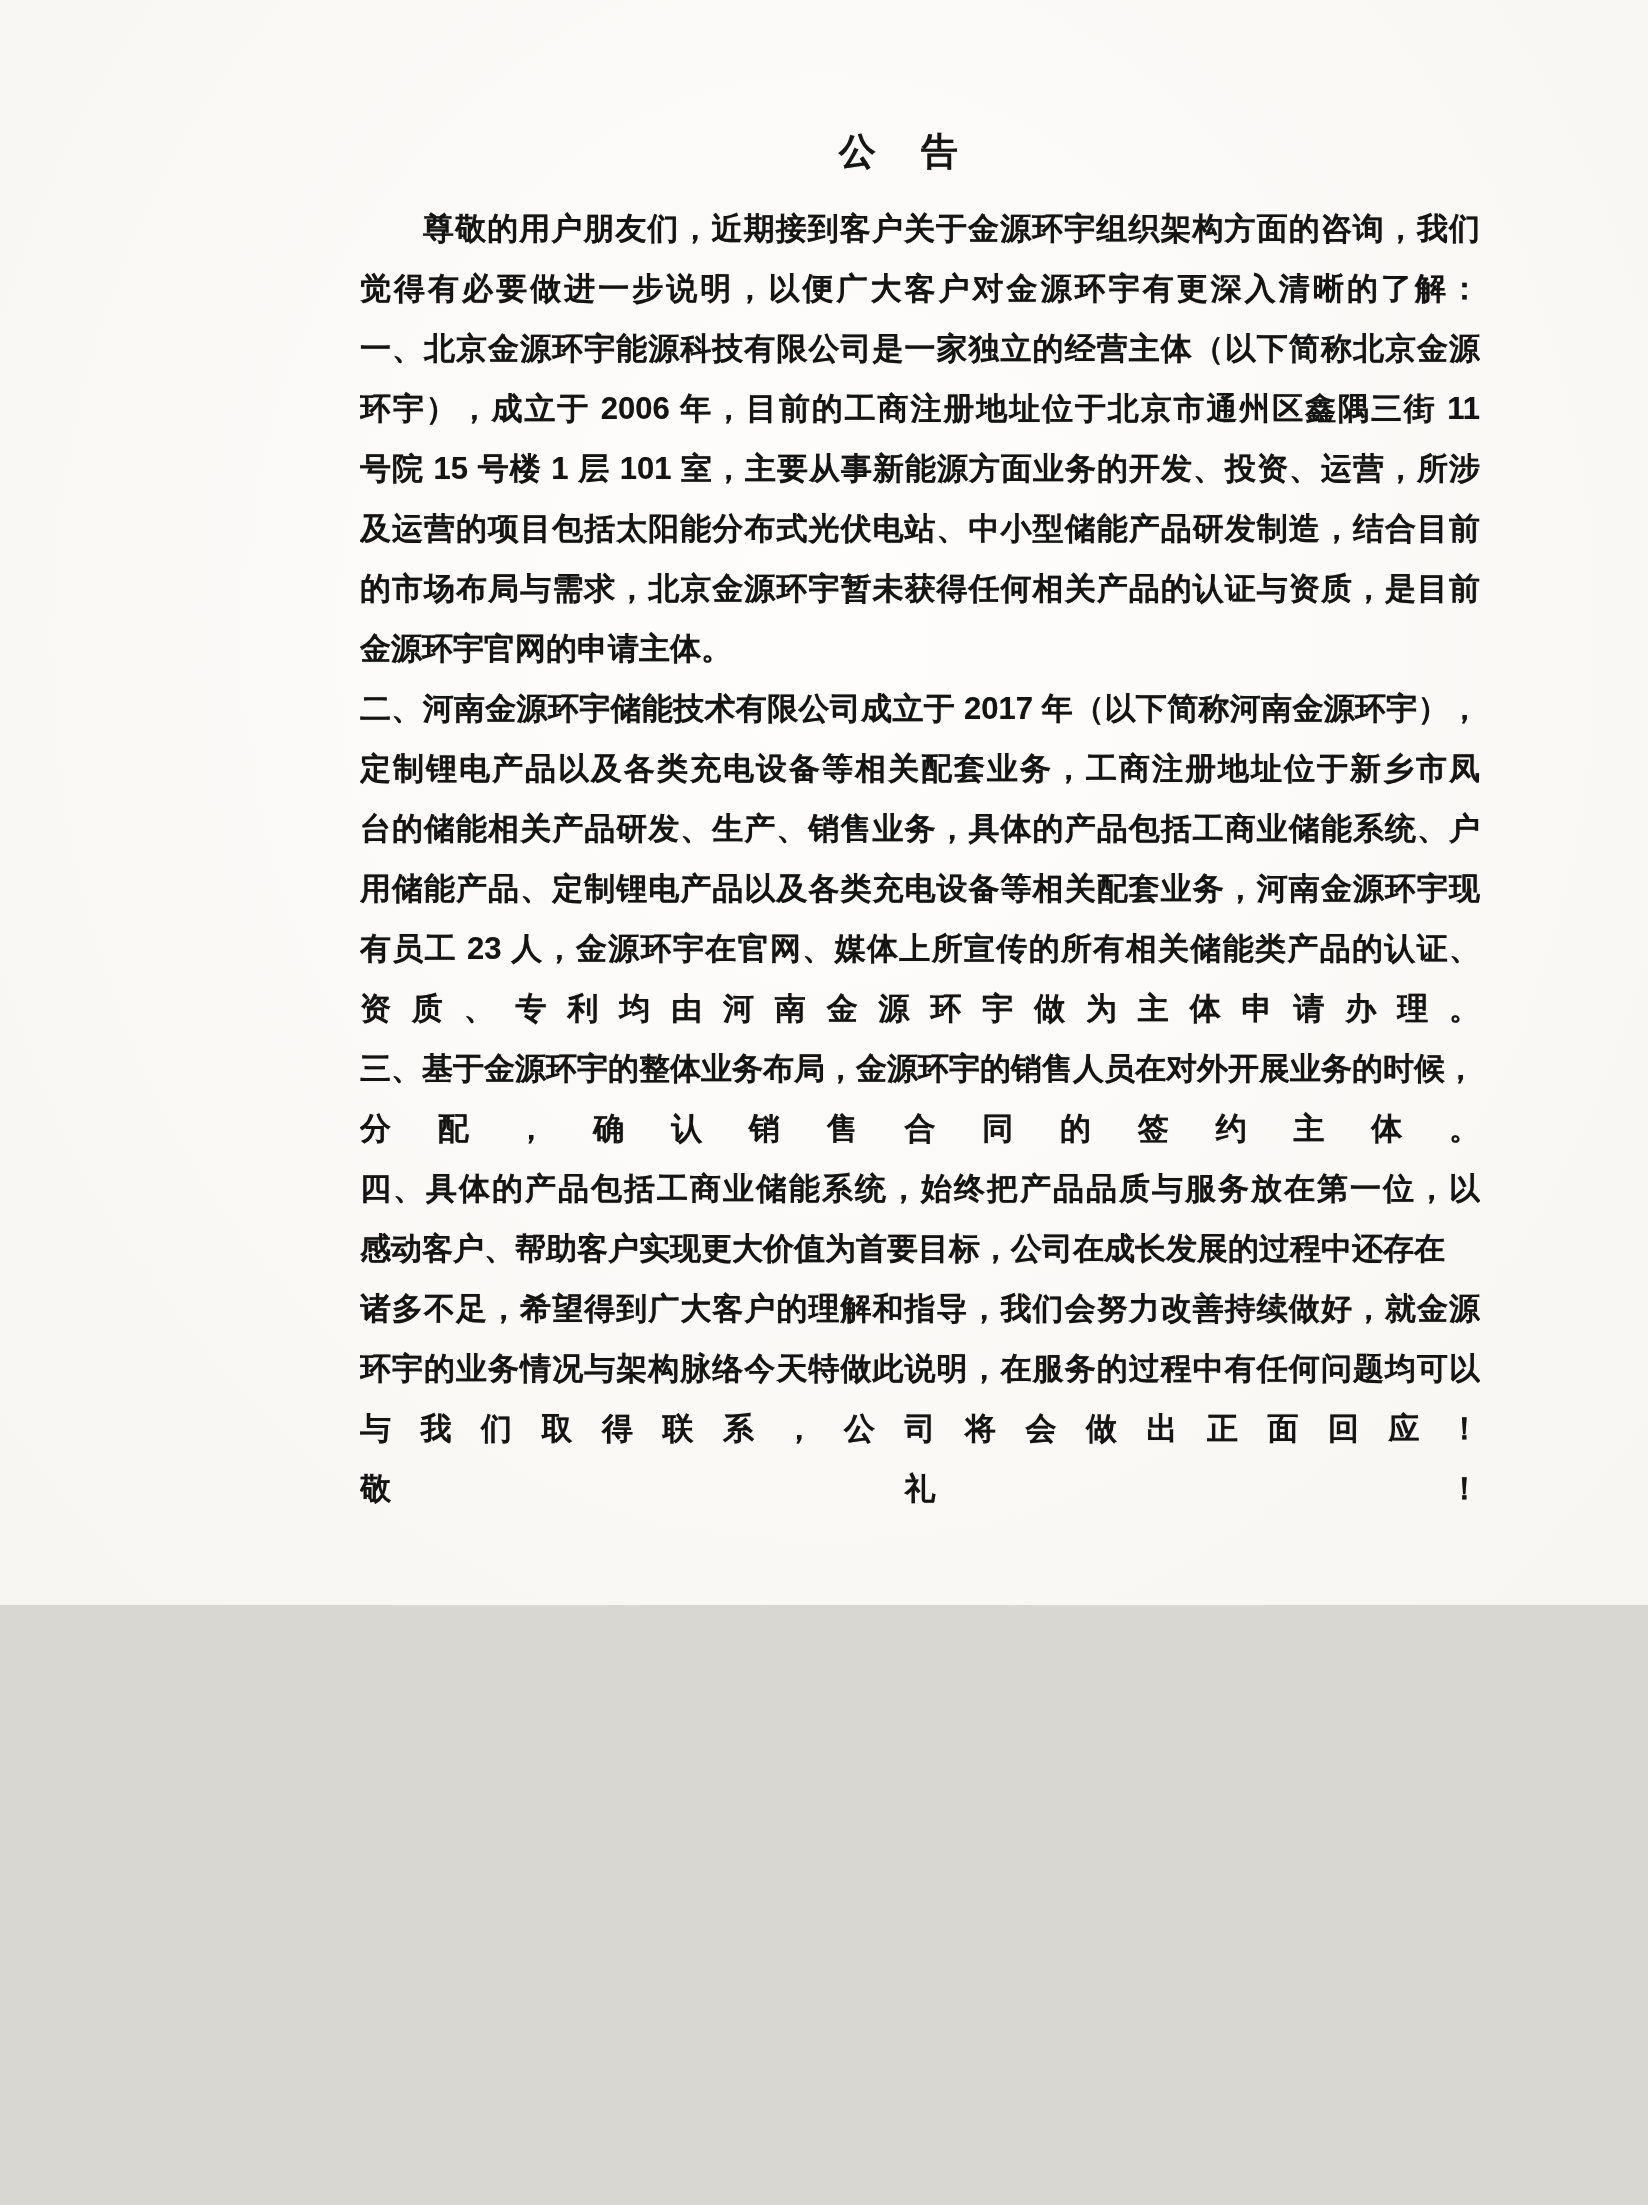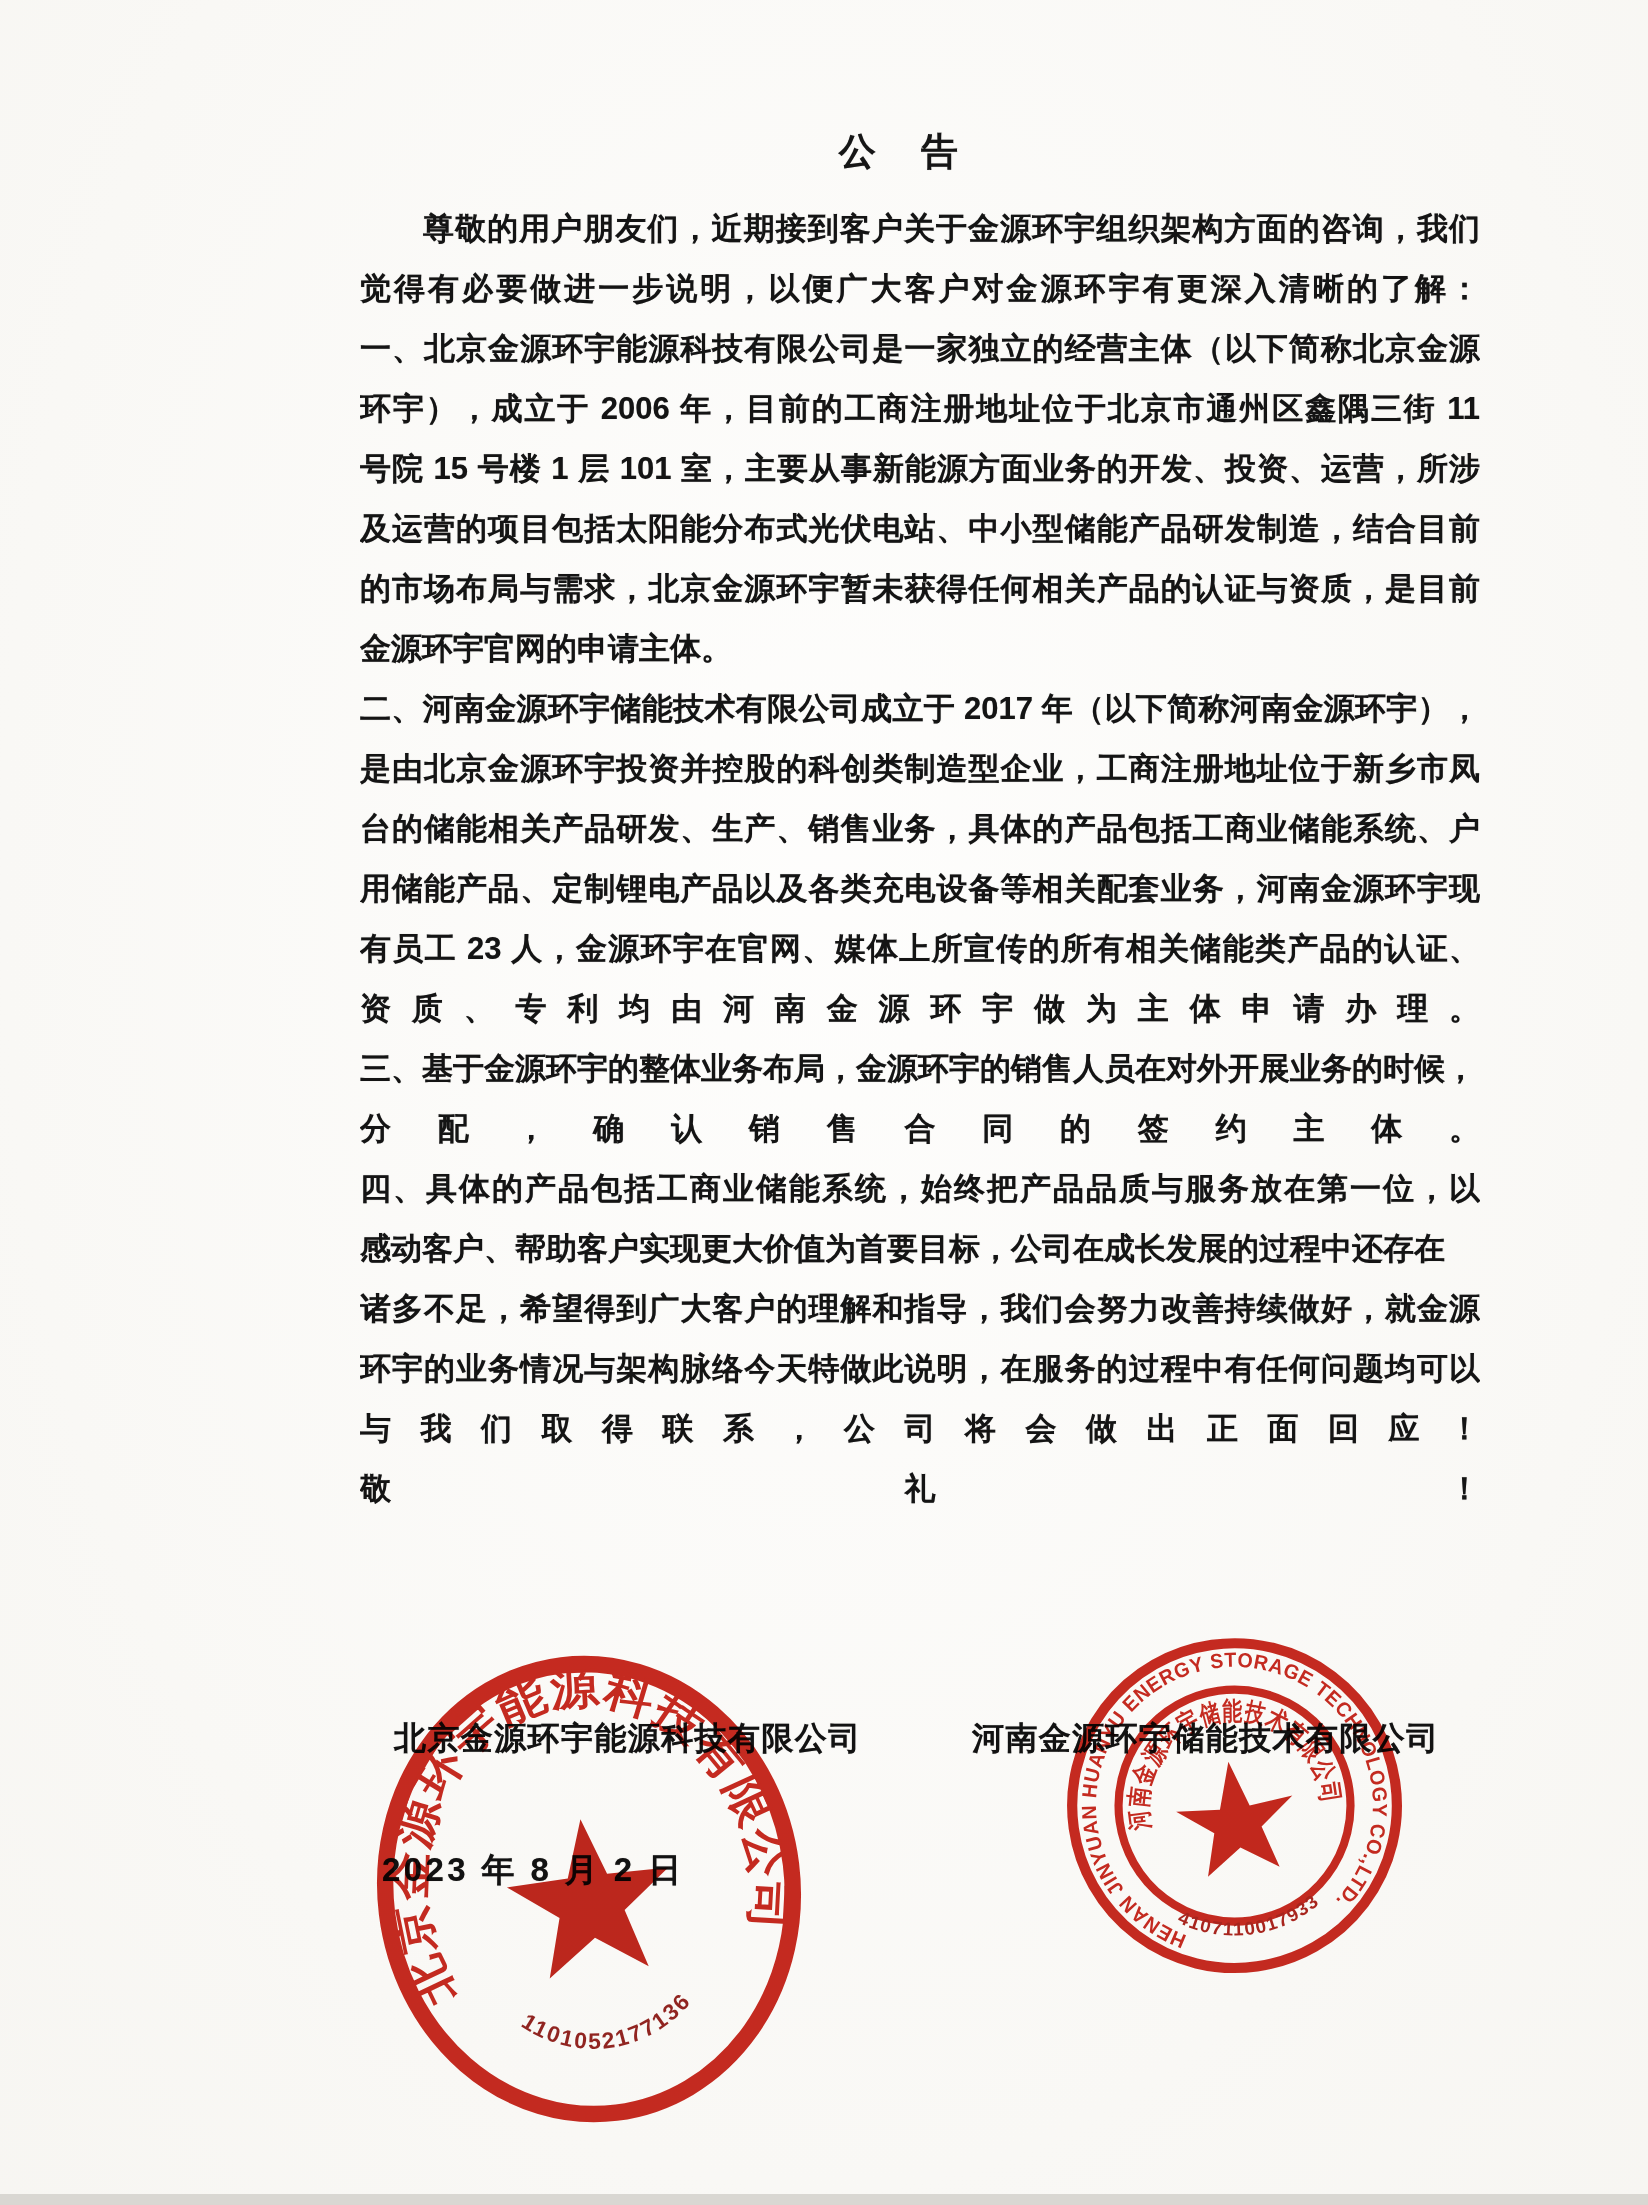--- a/index.html
+++ b/index.html
@@ -1,17 +1,17 @@
 <!DOCTYPE html>
 <html style="font-size:11px"><head>
 <meta charset="utf-8">
 <style>
   html,body { margin:0; padding:0; background:#d9d7d2; }
   .page {
-    position:relative; width:1648px; height:2194px;
+    position:relative; width:1648px; height:1605px;
     background:#fcfbf8;
     background-image: radial-gradient(ellipse at 50% 40%, rgba(255,255,255,.6), rgba(232,230,224,.25));
     font-family:"Liberation Sans", sans-serif;
     color:#1a1a1a; overflow:hidden;
   }
   .doc-title {
     position:absolute; top:127px; left:341px; width:1119px;
     text-align:center; font-size:37px; font-weight:700;
     letter-spacing:4.1px; color:#161616;
     text-shadow:0 0 0.7px rgba(0,0,0,.4);
@@ -51,21 +51,21 @@
   <div class="body-lines">
       <div class="ln">尊敬的用户朋友们，近期接到客户关于金源环宇组织架构方面的咨询，我们</div>
       <div class="ln">觉得有必要做进一步说明，以便广大客户对金源环宇有更深入清晰的了解：</div>
       <div class="ln">一、北京金源环宇能源科技有限公司是一家独立的经营主体（以下简称北京金源</div>
       <div class="ln">环宇），成立于 2006 年，目前的工商注册地址位于北京市通州区鑫隅三街 11</div>
       <div class="ln">号院 15 号楼 1 层 101 室，主要从事新能源方面业务的开发、投资、运营，所涉</div>
       <div class="ln">及运营的项目包括太阳能分布式光伏电站、中小型储能产品研发制造，结合目前</div>
       <div class="ln">的市场布局与需求，北京金源环宇暂未获得任何相关产品的认证与资质，是目前</div>
       <div class="ln">金源环宇官网的申请主体。</div>
       <div class="ln">二、河南金源环宇储能技术有限公司成立于 2017 年（以下简称河南金源环宇），</div>
-      <div class="ln">是由北京金源环宇投资并控股的科创类制造型企业，工商注册地址位于新乡市凤</div>
+      <div class="ln">定制锂电产品以及各类充电设备等相关配套业务，工商注册地址位于新乡市凤</div>
       <div class="ln">台的储能相关产品研发、生产、销售业务，具体的产品包括工商业储能系统、户</div>
       <div class="ln">用储能产品、定制锂电产品以及各类充电设备等相关配套业务，河南金源环宇现</div>
       <div class="ln">有员工 23 人，金源环宇在官网、媒体上所宣传的所有相关储能类产品的认证、</div>
       <div class="ln">资质、专利均由河南金源环宇做为主体申请办理。</div>
       <div class="ln">三、基于金源环宇的整体业务布局，金源环宇的销售人员在对外开展业务的时候，</div>
       <div class="ln">分配，确认销售合同的签约主体。</div>
       <div class="ln">四、具体的产品包括工商业储能系统，始终把产品品质与服务放在第一位，以</div>
       <div class="ln">感动客户、帮助客户实现更大价值为首要目标，公司在成长发展的过程中还存在</div>
       <div class="ln">诸多不足，希望得到广大客户的理解和指导，我们会努力改善持续做好，就金源</div>
       <div class="ln">环宇的业务情况与架构脉络今天特做此说明，在服务的过程中有任何问题均可以</div>

